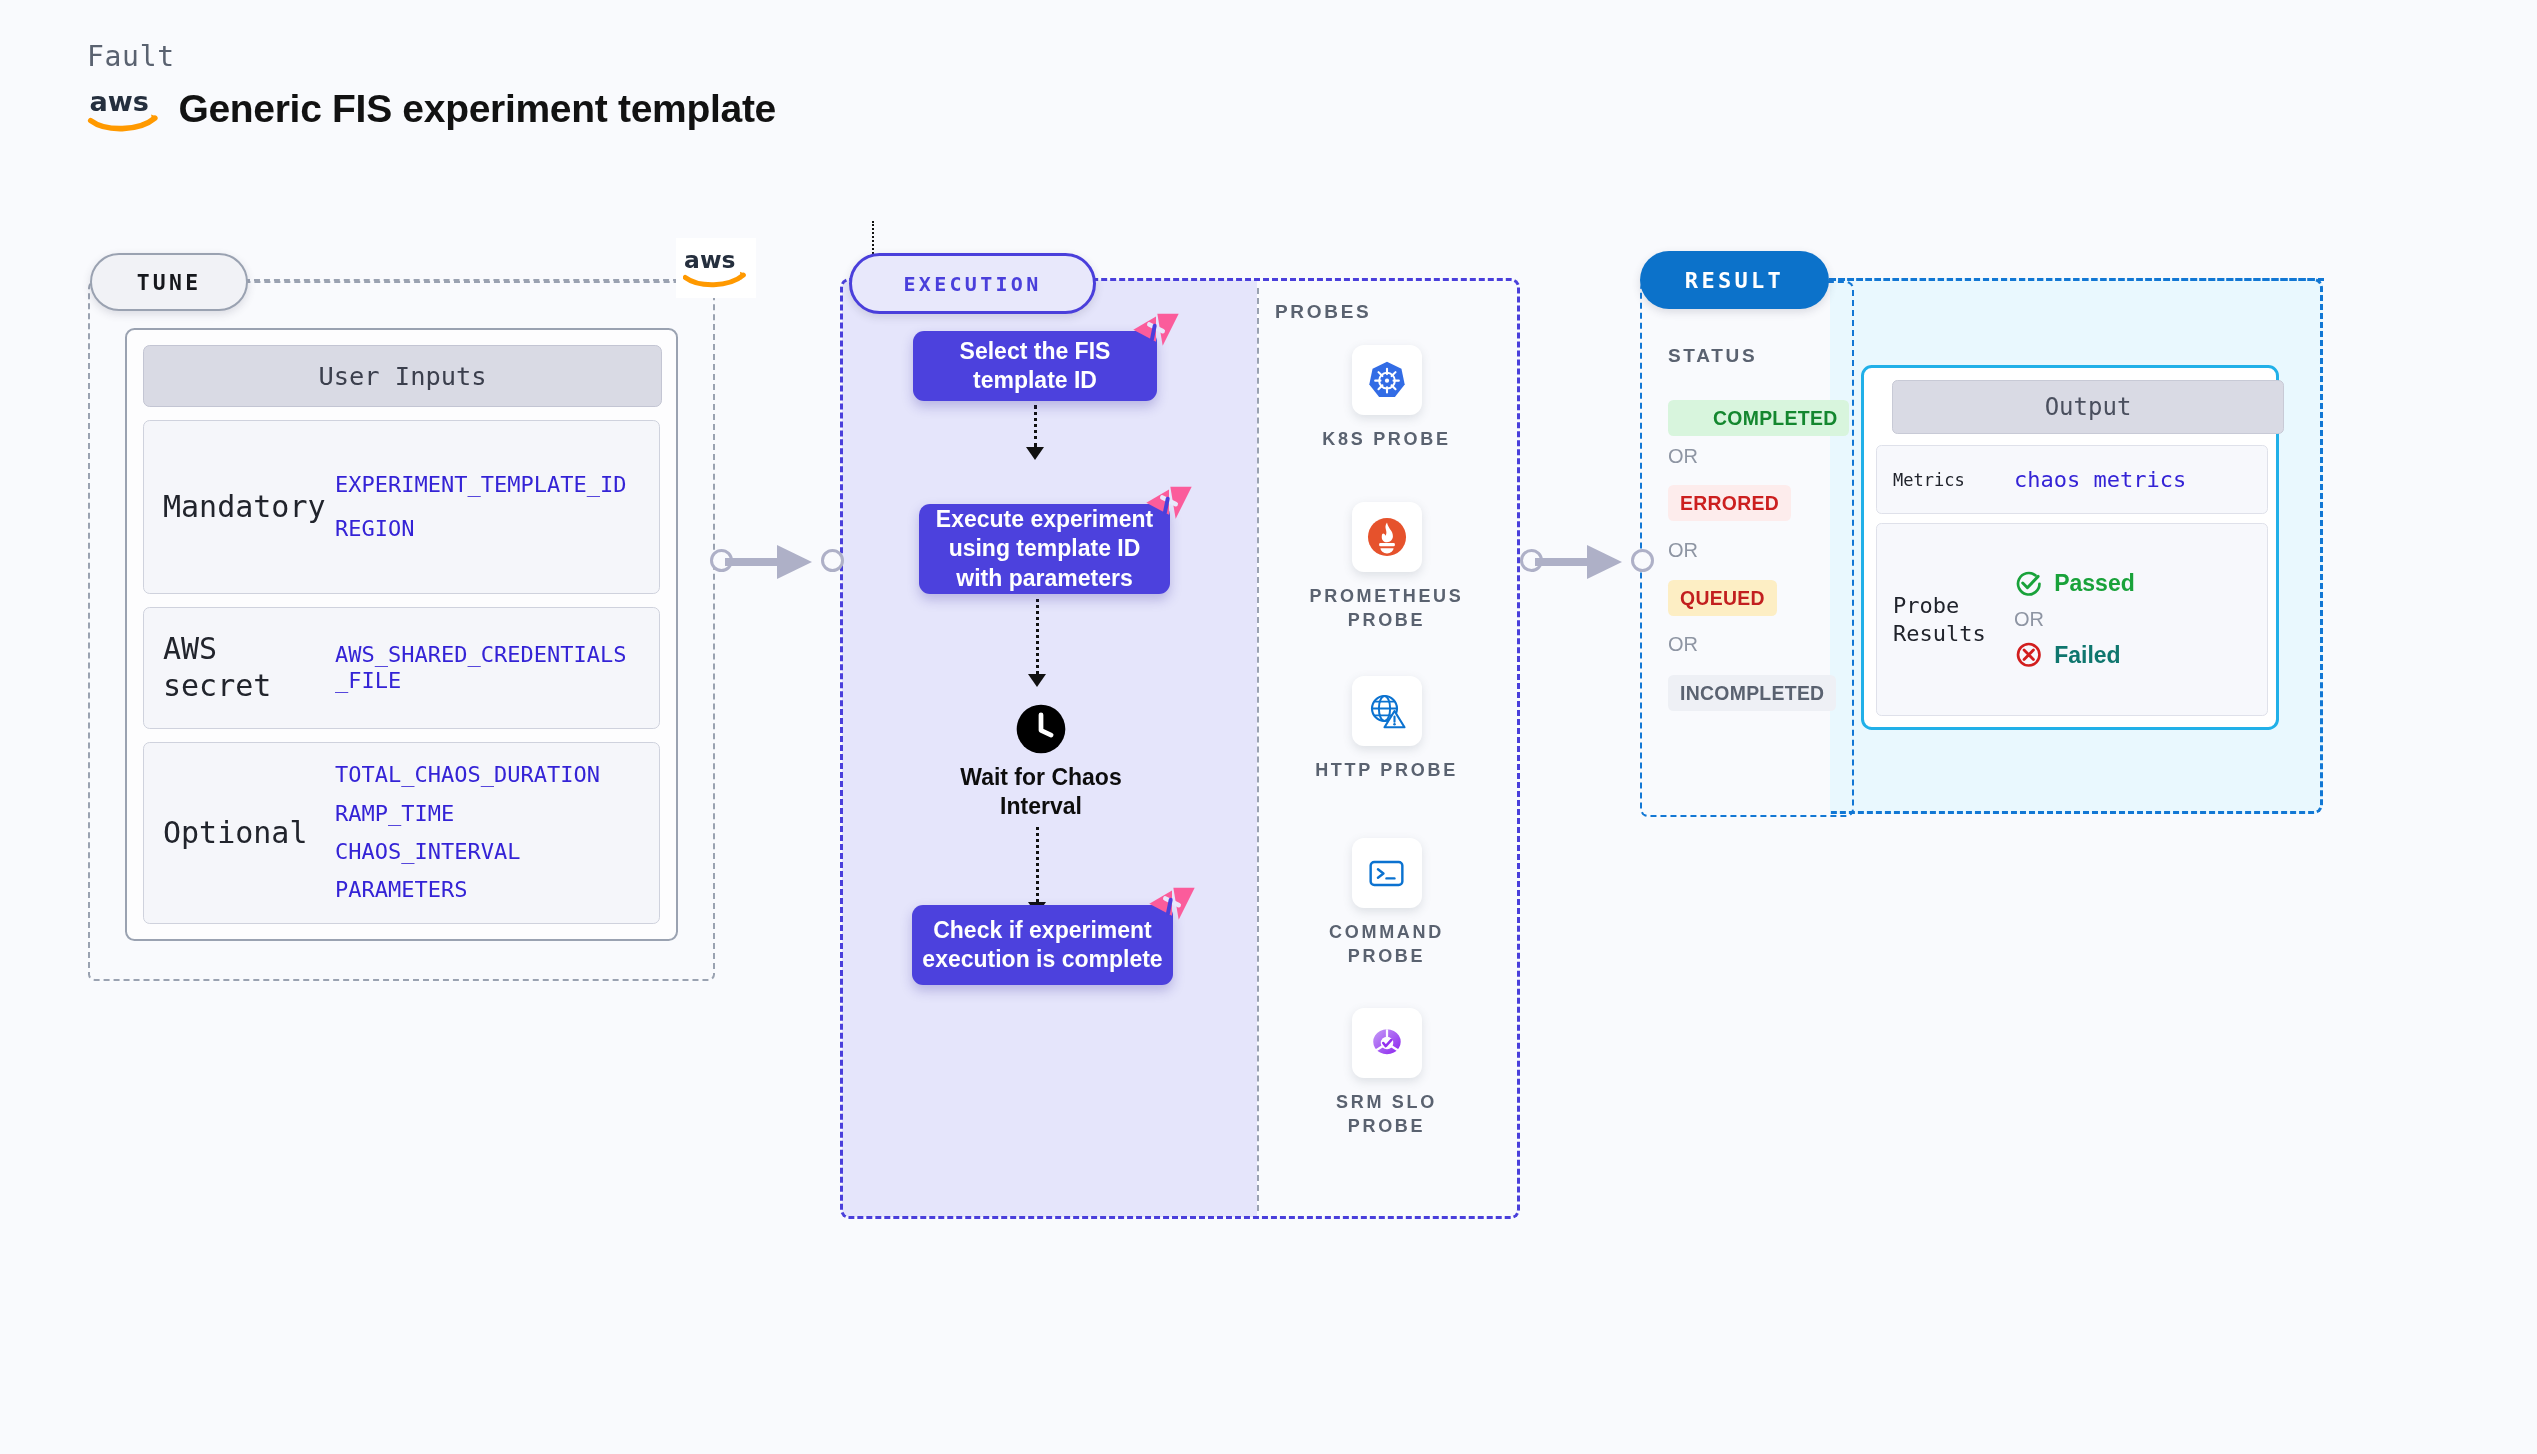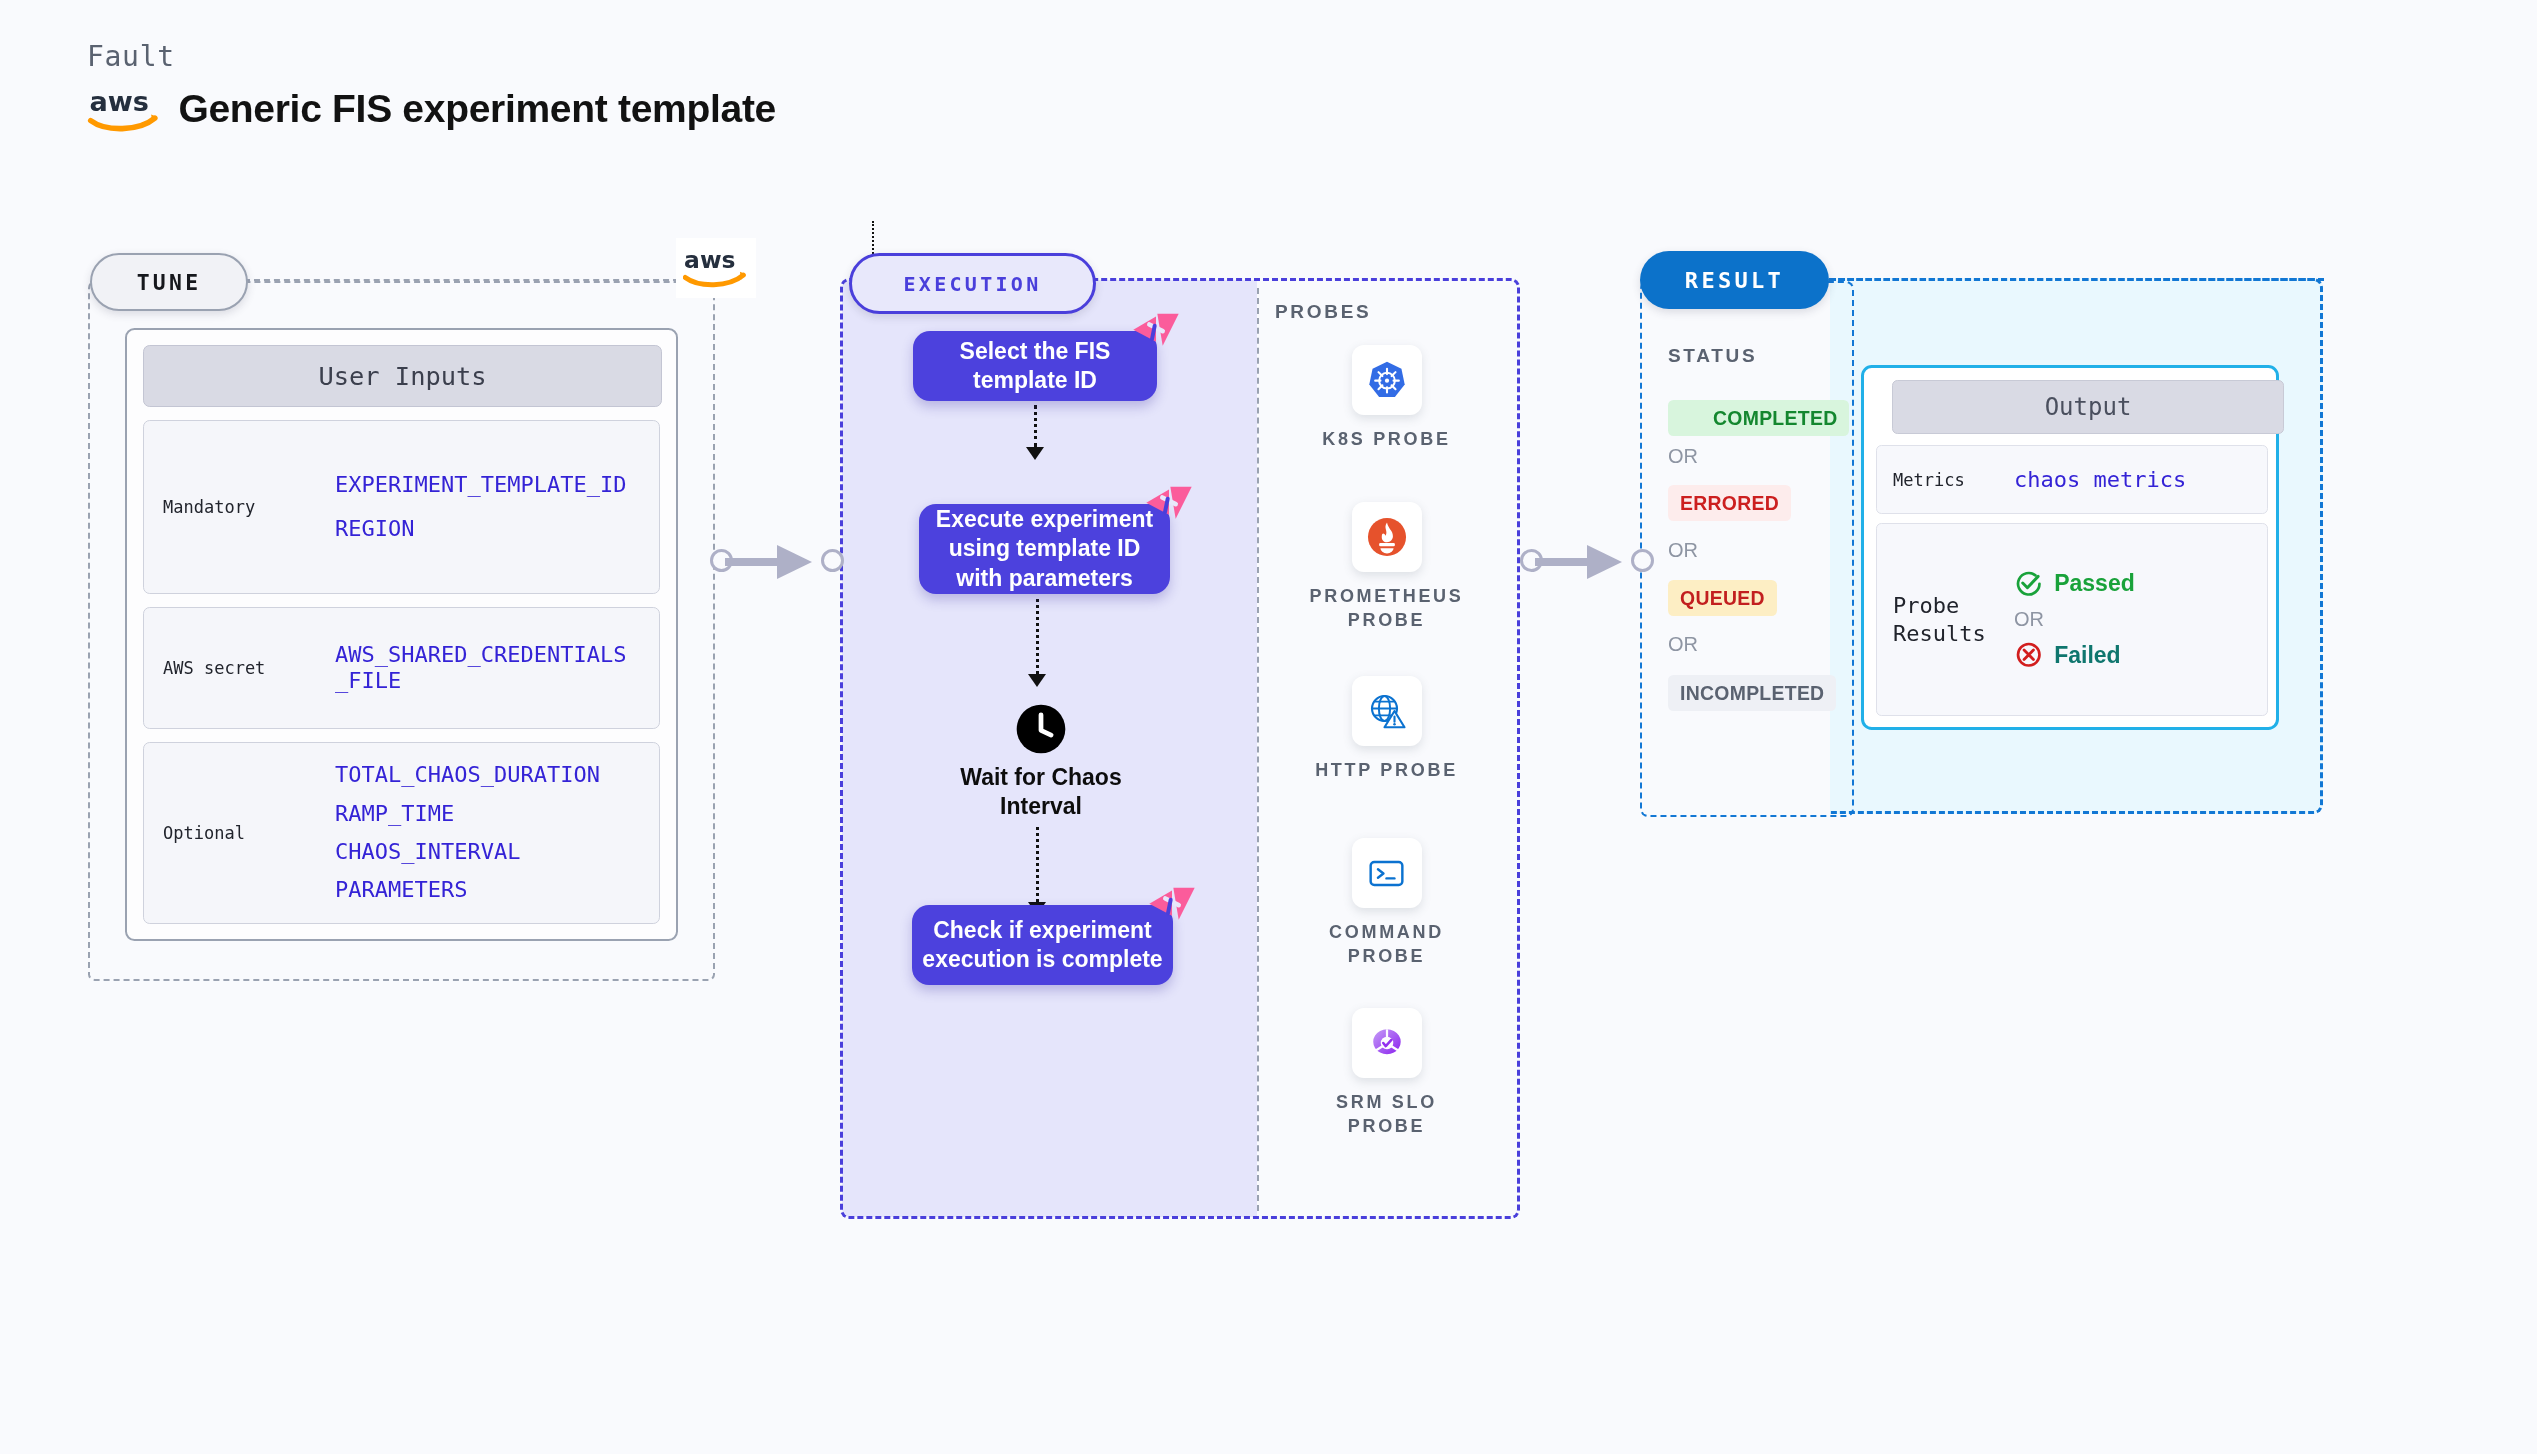--- a/index.html
+++ b/index.html
@@ -56,21 +56,21 @@
     font-family:"DejaVu Sans Mono","Liberation Mono",monospace;
     font-size:25.4px;color:#3b3f4d;
   }
   .group{
     position:absolute;left:16px;background:#f5f6fa;border:1.3px solid #cfd2dd;border-radius:6.7px;
     display:flex;align-items:center;width:517px;box-sizing:border-box;
   }
   .group .glabel{
     width:191px;flex:0 0 auto;padding-left:19px;box-sizing:border-box;
     font-family:"DejaVu Sans Mono","Liberation Mono",monospace;
-    font-size:17px;color:#21242c;line-height:1.22;
+    font-size:30px;color:#21242c;line-height:1.22;
   }
   .group .gvals{
     flex:1 1 auto;display:flex;flex-direction:column;gap:17.4px;
     font-family:"DejaVu Sans Mono","Liberation Mono",monospace;
     font-size:22px;color:#3423d6;line-height:1.2;
   }
   #grp-mandatory{top:90px;height:174px;}
   #grp-secret{top:277px;height:122px;}
   #grp-optional{top:412px;height:182px;}
 
@@ -88,21 +88,21 @@
     border-left:2px dashed #9aa2b1;
   }
   #exec-pill{
     left:849px;top:253px;width:241px;height:55px;
     background:#e8e8fb;border:3.3px solid #4a3fdb;color:#4a3fdb;font-size:20px;
   }
   #exec-stub{position:absolute;left:872px;top:221px;width:0;height:33px;
     border-left:2.7px dotted #111;z-index:20;}
 
   .ebox{
-    position:absolute;background:#4c41dd;border-radius:17px;
+    position:absolute;background:#4c41dd;border-radius:11px;
     display:flex;align-items:center;justify-content:center;text-align:center;
     color:#fff;font-weight:bold;font-size:23px;line-height:1.28;
     box-shadow:0 5.4px 12px rgba(50,40,160,.25);z-index:14;
   }
   .flag{position:absolute;width:48px;height:43px;right:-23px;top:-20px;z-index:16;}
 
   .earrow{position:absolute;z-index:12;}
   .earrow .stem{position:absolute;left:0;top:0;width:0;border-left:3.3px dotted #111;}
   .earrow .tip{position:absolute;left:-8px;width:0;height:0;
     border-left:9.4px solid transparent;border-right:9.4px solid transparent;border-top:13.4px solid #111;}

